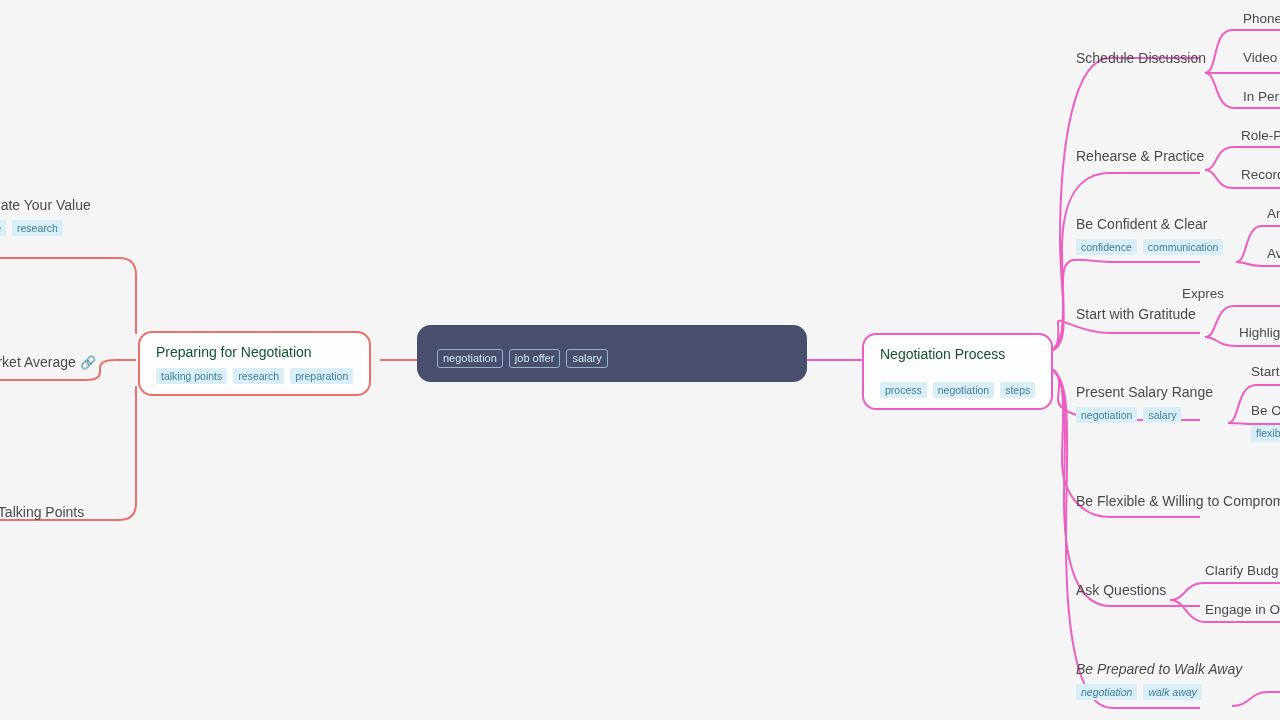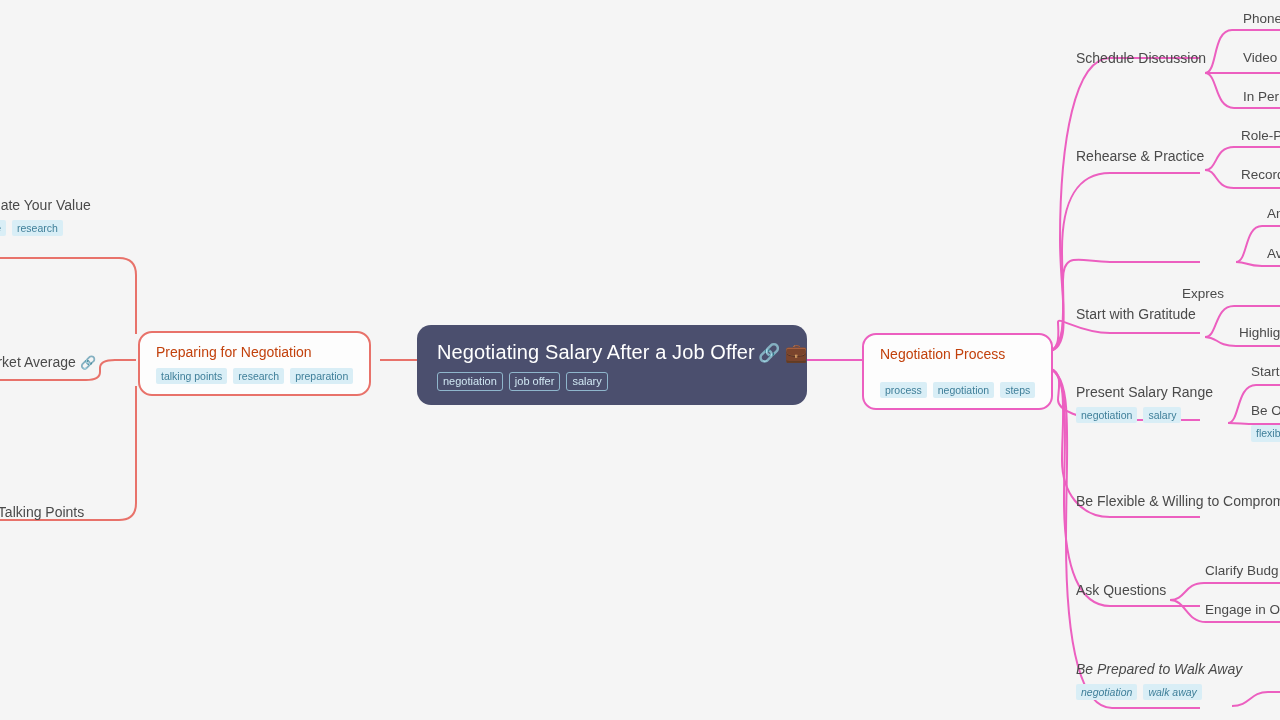--- a/index.html
+++ b/index.html
@@ -32,21 +32,21 @@
     border: 1px solid #8fb6cc; border-radius: 3px;
     padding: 1px 5px; line-height: 1.35; white-space: nowrap;
   }
 
   
   .pill {
     background: #fdfdfd; border-radius: 14px; border: 2px solid #e8726a;
     padding: 11px 16px 10px 16px;
   }
   .pill.right { border-color: #ec5fc0; gap: 12px; }
-  .pill .label { font-size: 14px; color: #c2410c; white-space: nowrap; line-height: 1.2; }
+  .pill .label { font-size: 14px; color: #14532d; white-space: nowrap; line-height: 1.2; }
   .pill .tagrow { margin-top: 7px; display: flex; gap: 6px; }
   .pill .tag {
     font-size: 10.5px; color: #3f7f99; background: #d9eef6;
     border-radius: 2px; padding: 1px 5px; line-height: 1.4; white-space: nowrap;
   }
 
   
   .plain .label { font-size: 13.5px; color: #4a4a4a; white-space: nowrap; line-height: 1.2; }
   .plain .label.big { font-size: 14px; }
   .plain .linkicon { font-size: 13px; margin-left: 5px; }
@@ -103,21 +103,20 @@
       <path d="M1228,423 C1242,423 1240,424 1258,424 L1280,424"></path>
 
       <path d="M1170,600 C1186,600 1184,583 1204,583 L1280,583"></path>
       <path d="M1170,600 C1186,600 1186,622 1206,622 L1280,622"></path>
 
       <path d="M1232,706 C1250,706 1250,692 1268,692 L1280,692"></path>
     </g>
   </svg>
 
   <div class="node root">
-    <div class="title"><span>Negotiating Salary After a Job Offer</span><span class="emoji">🔗</span><span class="emoji">💼</span></div>
     <div class="tagrow">
       <span class="tag">negotiation</span>
       <span class="tag">job offer</span>
       <span class="tag">salary</span>
     </div>
   </div>
 
   <div class="node pill" style="left:138px; top:331px;">
     <div class="label">Preparing for Negotiation</div>
     <div class="tagrow">
@@ -169,20 +168,27 @@
   <div class="node plain" style="left:1076px; top:148px;">
     <div class="label big">Rehearse &amp; Practice</div>
   </div>
   <div class="node plain" style="left:1241px; top:128px;">
     <div class="label">Role-P</div>
   </div>
   <div class="node plain" style="left:1241px; top:167px;">
     <div class="label">Record</div>
   </div>
 
+  <div class="node plain" style="left:1076px; top:216px;">
+    <div class="label big">Be Confident &amp; Clear</div>
+    <div class="tagrow">
+      <span class="tag">confidence</span>
+      <span class="tag">communication</span>
+    </div>
+  </div>
   <div class="node plain" style="left:1267px; top:206px;">
     <div class="label">An</div>
   </div>
   <div class="node plain" style="left:1267px; top:246px;">
     <div class="label">Av</div>
   </div>
 
   <div class="node plain" style="left:1076px; top:306px;">
     <div class="label big">Start with Gratitude</div>
   </div>

